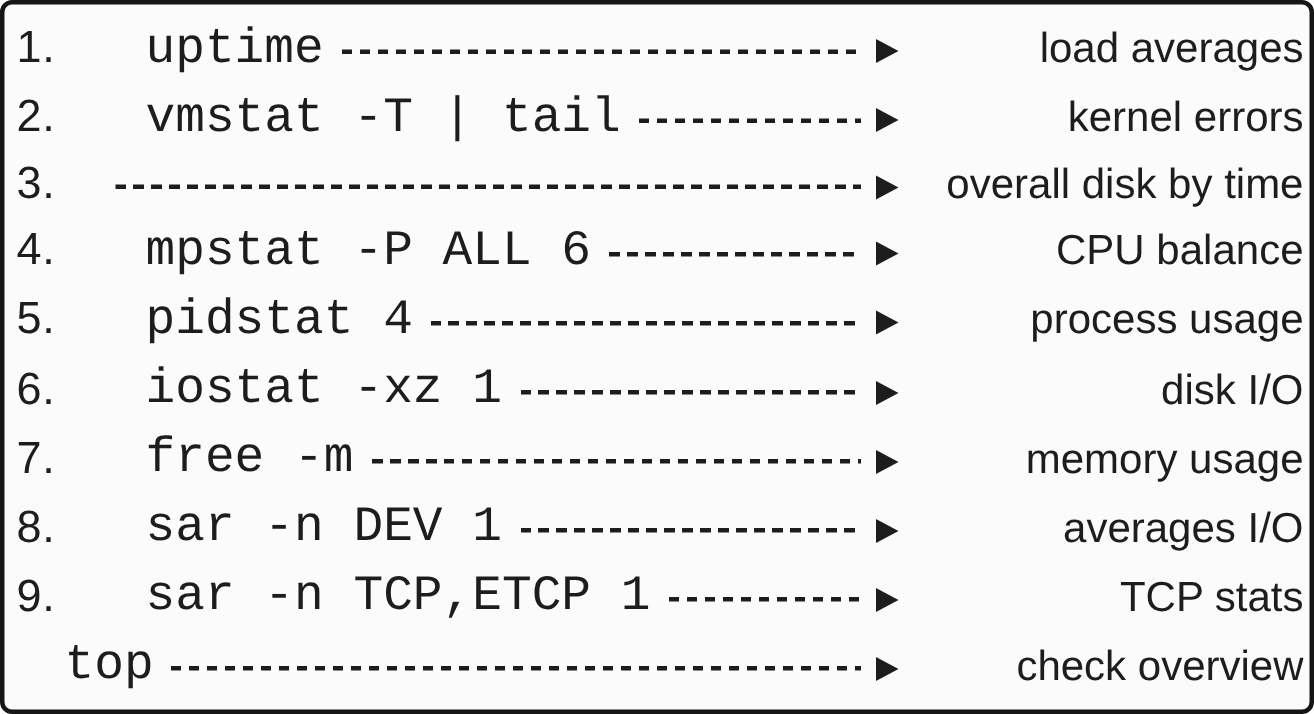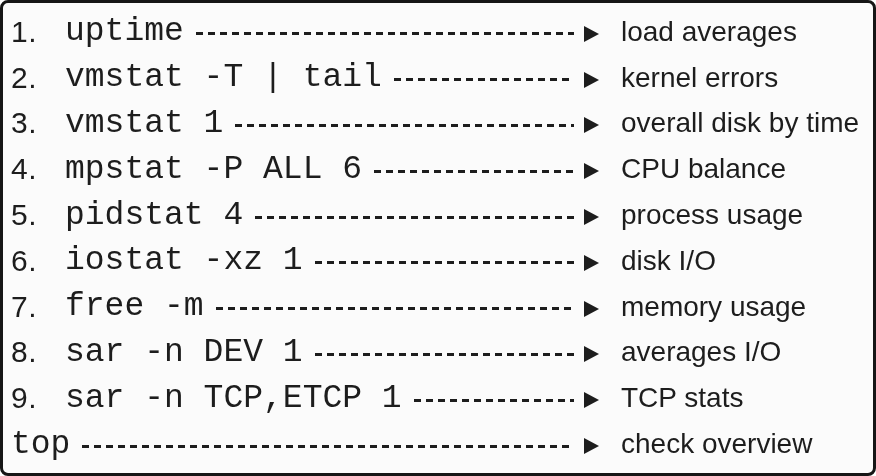--- a/index.html
+++ b/index.html
@@ -34,20 +34,21 @@
     font-size: 30px;
     color: var(--ink, #1d1d1d);
     letter-spacing: 0.5px;
   }
   .cmd {
     flex: 0 0 auto;
     font-family: "Liberation Mono", "DejaVu Sans Mono", monospace;
     font-size: 33px;
     color: var(--ink, #1d1d1d);
     white-space: pre;
+    margin-left: 32px;
   }
   .leader {
     flex: 1 1 auto;
     height: 3px;
     margin: 4px 10px 0 12px;
     background-image: repeating-linear-gradient(
       to right,
       var(--ink, #1d1d1d) 0px,
       var(--ink, #1d1d1d) 7px,
       transparent 7px,
@@ -65,20 +66,21 @@
     border-left: 15px solid var(--ink, #1d1d1d);
   }
   .desc {
     flex: 0 0 248px;
     width: 248px;
     font-family: "Liberation Sans", sans-serif;
     font-size: 28px;
     color: var(--ink, #222222);
     white-space: nowrap;
     overflow: hidden;
+    text-align: right;
   }
 </style>
 </head>
 <body>
 
 <div class="frame" id="rows-container">
   <div class="row">
     <span class="num">1.</span>
     <span class="cmd">uptime</span>
     <span class="leader"></span>
@@ -89,21 +91,20 @@
   <div class="row">
     <span class="num">2.</span>
     <span class="cmd">vmstat -T | tail</span>
     <span class="leader"></span>
     <span class="arrowhead"></span>
     <span class="desc">kernel errors</span>
   </div>
 
   <div class="row">
     <span class="num">3.</span>
-    <span class="cmd">vmstat 1</span>
     <span class="leader"></span>
     <span class="arrowhead"></span>
     <span class="desc">overall disk by time</span>
   </div>
 
   <div class="row">
     <span class="num">4.</span>
     <span class="cmd">mpstat -P ALL 6</span>
     <span class="leader"></span>
     <span class="arrowhead"></span>

